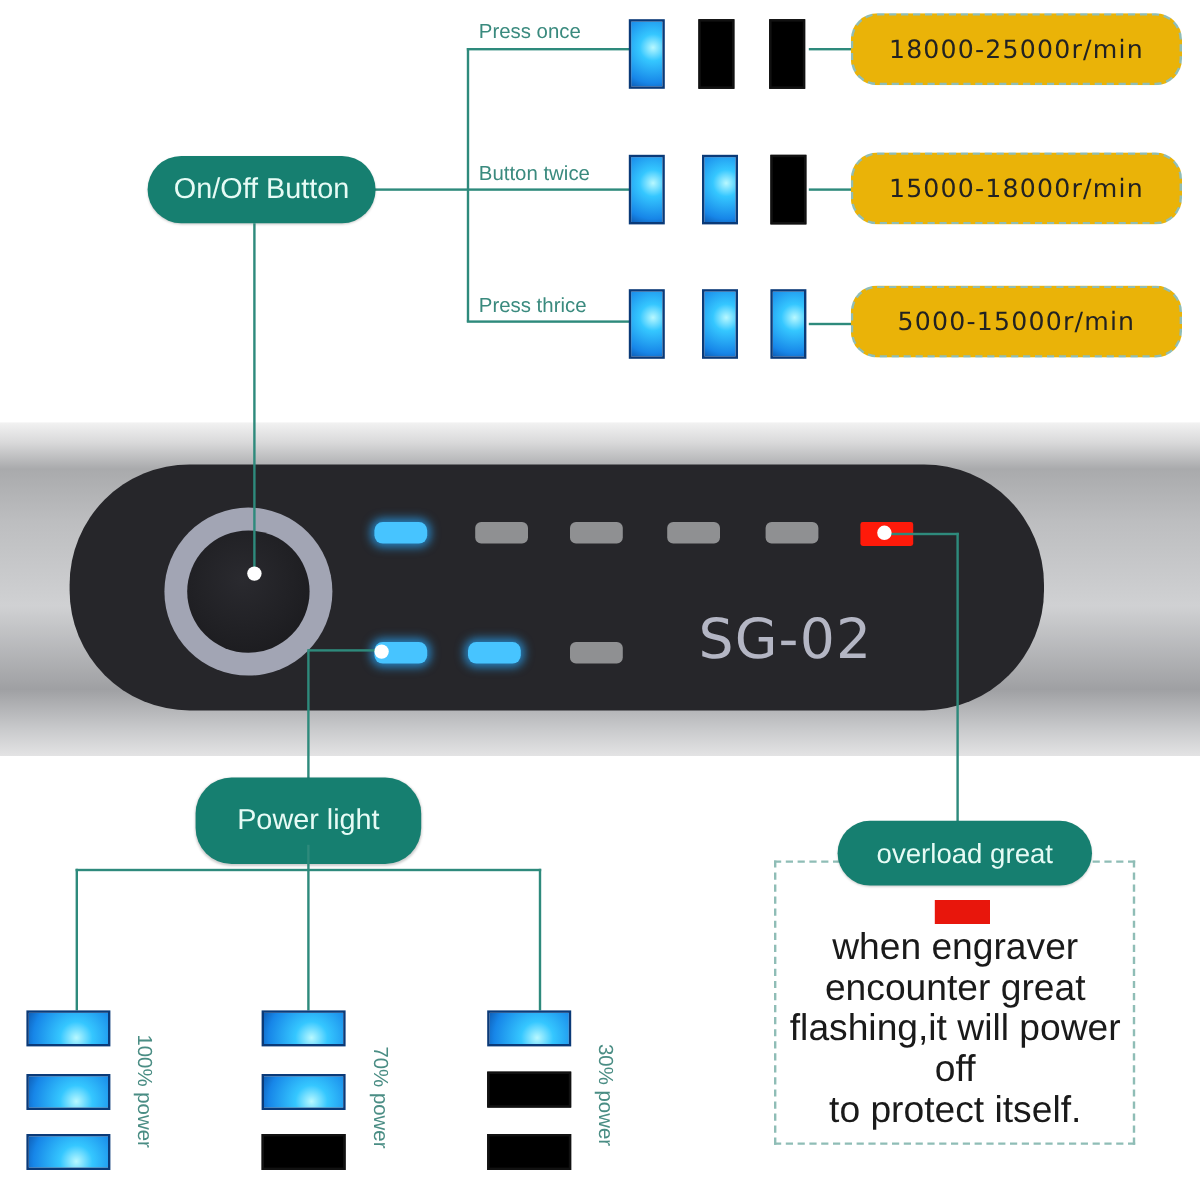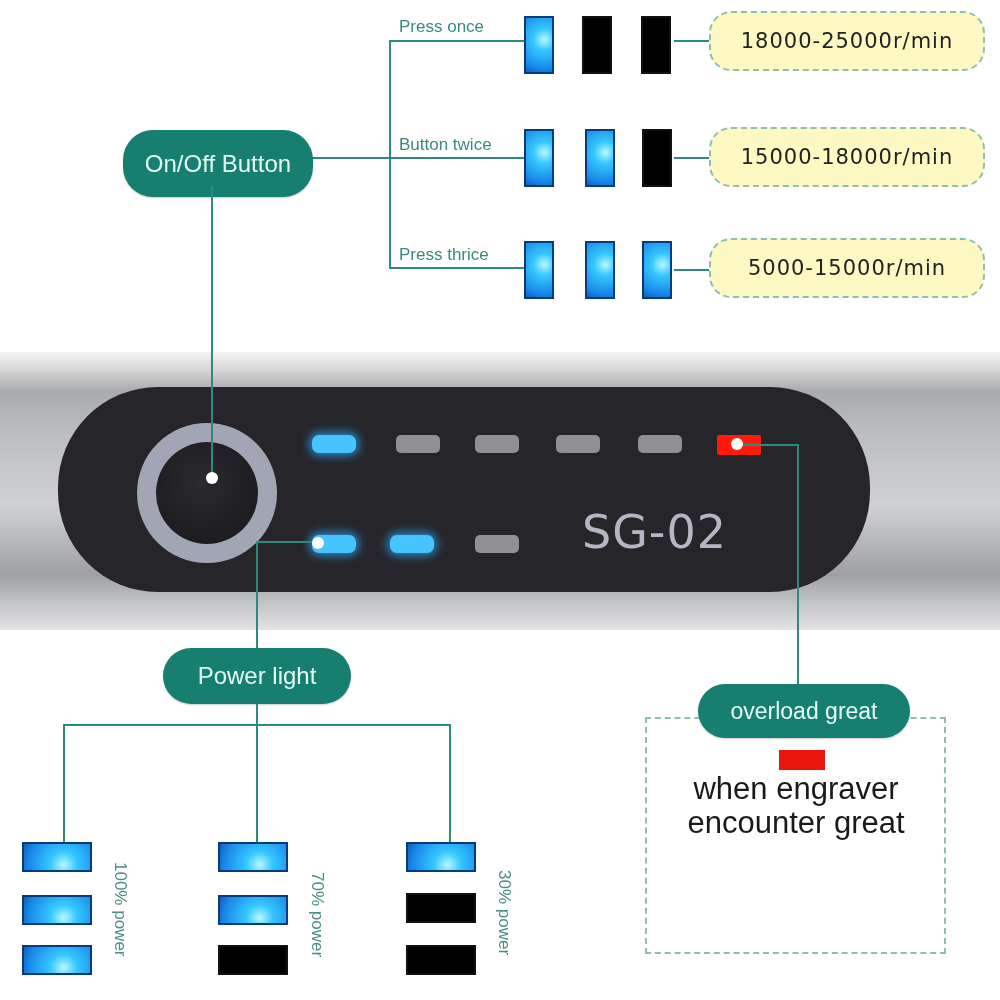--- a/index.html
+++ b/index.html
@@ -4,21 +4,21 @@
 <style>
   html, body { margin:0; padding:0; }
   body { width:1000px; height:1000px; position:relative; overflow:hidden; background:#ffffff; font-family:"Liberation Sans", sans-serif; }
   .abs { position:absolute; }
   .line { position:absolute; background:#2e8a7c; }
   .pill { position:absolute; background:#167f70; color:#e6fbf5; border-radius:30px; display:flex; align-items:center; justify-content:center; font-size:24px; box-shadow:0 1px 2px rgba(0,0,0,0.2); }
   .press-label { position:absolute; color:#3a8a7e; font-size:17px; }
   .led-v { position:absolute; width:30px; height:58px; border:2px solid #0a3a78; box-sizing:border-box; background:radial-gradient(circle at 70% 40%, #b8f8ff 0%, #35c7ff 30%, #1786e8 80%, #0e5fb8 100%); }
   .led-v.off, .led-h.off { background:#000; border-color:#111; }
   .led-h { position:absolute; width:70px; height:30px; border:2px solid #0a3a78; box-sizing:border-box; background:radial-gradient(circle at 60% 80%, #b8f8ff 0%, #35c7ff 30%, #1786e8 80%, #0e5fb8 100%); }
-  .speed-box { position:absolute; width:276px; height:60px; border:2px dashed #8fbdb6; border-radius:22px; box-sizing:border-box; display:flex; align-items:center; justify-content:center; font-family:"DejaVu Sans", sans-serif; font-size:21px; letter-spacing:1px; color:#222; background:#fef9c3; }
+  .speed-box { position:absolute; width:276px; height:60px; border:2px dashed #8fbdb6; border-radius:22px; box-sizing:border-box; display:flex; align-items:center; justify-content:center; font-family:"DejaVu Sans", sans-serif; font-size:21px; letter-spacing:1px; color:#222; background:#eab308; }
   .body-bar { position:absolute; left:0; top:352px; width:1000px; height:278px; background:linear-gradient(to bottom, #f2f2f2 0%, #d9d9da 6%, #a9aaac 14%, #bdbec0 30%, #d0d1d3 55%, #9fa0a3 80%, #c9cacc 92%, #e3e3e4 100%); }
   .panel { position:absolute; left:58px; top:387px; width:812px; height:205px; background:#26262a; border-radius:100px; }
   .dled { position:absolute; width:44px; height:18px; border-radius:5px; background:#8f9092; }
   .dled.on { background:#47c4ff; box-shadow:0 0 8px 3px rgba(40,170,255,0.7); border-radius:7px; }
   .dled.red { background:#ff1a0a; border-radius:2px; }
   .dot { position:absolute; width:12px; height:12px; border-radius:50%; background:#fff; }
   .vert-text { position:absolute; color:#4a8d84; font-size:17px; writing-mode:vertical-rl; white-space:nowrap; }
 </style>
 </head>
 <body>
@@ -45,21 +45,21 @@
 <div class="led-v" style="left:642px; top:241px;"></div>
 
 <div class="line" style="left:674px; top:40px; width:36px; height:2px;"></div>
 <div class="line" style="left:674px; top:157px; width:36px; height:2px;"></div>
 <div class="line" style="left:674px; top:269px; width:36px; height:2px;"></div>
 
 <div class="speed-box" style="left:709px; top:11px;">18000-25000r/min</div>
 <div class="speed-box" style="left:709px; top:127px;">15000-18000r/min</div>
 <div class="speed-box" style="left:709px; top:238px;">5000-15000r/min</div>
 
-<div class="pill" style="left:123px; top:130px; width:190px; height:67px;">On/Off Button</div>
+<div class="pill" style="left:123px; top:130px; width:190px; height:56px;">On/Off Button</div>
 
 <div class="body-bar"></div>
 <div class="panel"></div>
 
 <div class="abs" style="left:137px; top:423px; width:140px; height:140px; border-radius:50%; background:#a2a5b4;"></div>
 <div class="abs" style="left:156px; top:442px; width:102px; height:102px; border-radius:50%; background:radial-gradient(circle at 45% 40%, #2a2a2f, #18181b);"></div>
 
 <div class="dled on" style="left:312px; top:435px;"></div>
 <div class="dled" style="left:396px; top:435px; height:18px;"></div>
 <div class="dled" style="left:475px; top:435px;"></div>
@@ -77,21 +77,21 @@
 <div class="dot" style="left:206px; top:472px;"></div>
 
 <div class="line" style="left:257px; top:541px; width:60px; height:2px;"></div>
 <div class="line" style="left:256px; top:541px; width:2px; height:110px;"></div>
 <div class="dot" style="left:312px; top:537px;"></div>
 
 <div class="line" style="left:737px; top:444px; width:62px; height:2px;"></div>
 <div class="line" style="left:797px; top:444px; width:2px; height:242px;"></div>
 <div class="dot" style="left:731px; top:438px;"></div>
 
-<div class="pill" style="left:163px; top:648px; width:188px; height:56px;">Power light</div>
+<div class="pill" style="left:163px; top:648px; width:188px; height:72px;">Power light</div>
 <div class="line" style="left:256px; top:704px; width:2px; height:138px;"></div>
 <div class="line" style="left:63px; top:724px; width:388px; height:2px;"></div>
 <div class="line" style="left:63px; top:724px; width:2px; height:118px;"></div>
 <div class="line" style="left:449px; top:724px; width:2px; height:118px;"></div>
 
 <div class="led-h" style="left:22px; top:842px;"></div>
 <div class="led-h" style="left:22px; top:895px;"></div>
 <div class="led-h" style="left:22px; top:945px;"></div>
 <div class="vert-text" style="left:110px; top:862px;">100% power</div>
 
@@ -104,13 +104,15 @@
 <div class="led-h off" style="left:406px; top:893px;"></div>
 <div class="led-h off" style="left:406px; top:945px;"></div>
 <div class="vert-text" style="left:494px; top:870px;">30% power</div>
 
 <div class="abs" style="left:645px; top:717px; width:301px; height:237px; border:2px dashed #8fbdb6; box-sizing:border-box;"></div>
 <div class="pill" style="left:698px; top:684px; width:212px; height:54px; font-size:23px;">overload great</div>
 <div class="abs" style="left:779px; top:750px; width:46px; height:20px; background:#e8160c;"></div>
 <div class="abs" style="left:648px; top:772px; width:296px; text-align:center; font-size:31px; line-height:34px; color:#1a1a1a;">
   <div>when engraver</div>
   <div>encounter great</div>
+  <div>flashing,it will power off</div>
+  <div>to protect itself.</div>
 </div>
 
 </body></html>

